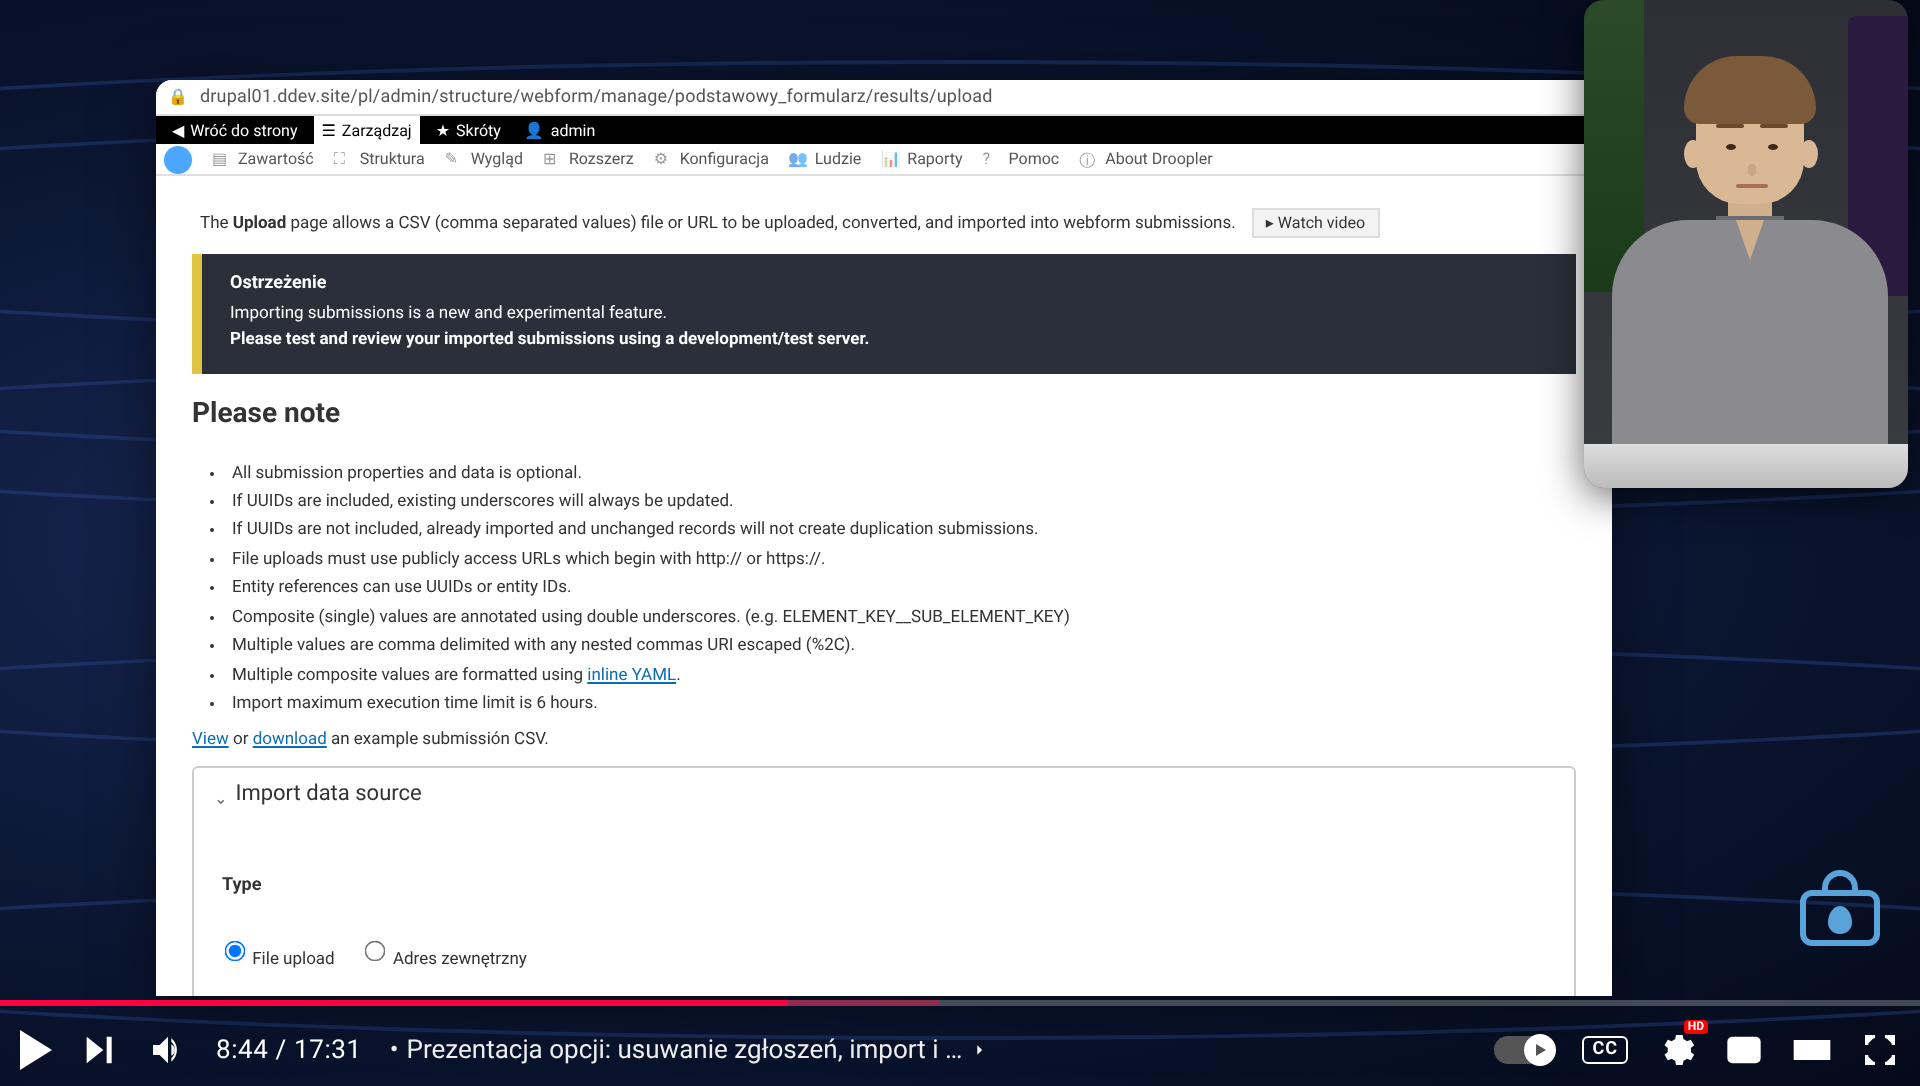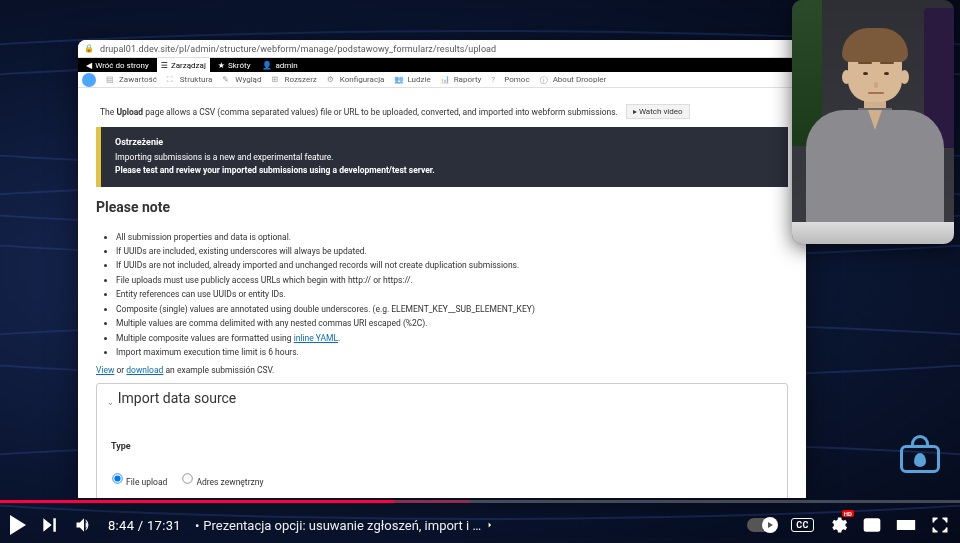--- a/index.html
+++ b/index.html
@@ -24,21 +24,21 @@
 .watch{background:#f3f3f3;padding:2px 6px;font-size:8px;color:#333;border:1px solid #ddd}
 .warn{background:#2b2f3a;color:#fff;margin:6px 0 12px 0;padding:10px 14px;border-left:5px solid #e0c341}
 .warn h4{font-size:9px;font-weight:700;margin-bottom:4px}
 .warn p{font-size:8.5px;line-height:1.5}
 .note h5{font-size:14px;margin:4px 0 15px 0}
 .note ul{padding-left:20px;font-size:8.5px;line-height:1.7;color:#333}
 .note a{color:#0b6db7;text-decoration:underline}
 .viewline{font-size:8.5px;margin:6px 0;color:#333}
 .viewline a{color:#0b6db7;text-decoration:underline}
 .details{border:1px solid #ccc;border-radius:3px;margin-top:8px}
-.details summary{padding:6px 10px;font-size:14px;cursor:pointer;list-style:none;display:flex;align-items:flex-end;gap:4px}
+.details summary{padding:6px 10px;font-size:11px;cursor:pointer;list-style:none;display:flex;align-items:flex-end;gap:4px}
 .details summary::before{content:"⌃";transform:rotate(180deg);display:inline-block;font-size:8px;color:#666}
 .details .body{padding:8px 14px 20px 14px}
 .details .body b{font-size:9px;display:block;margin:21px 0}
 .radio-row{display:flex;gap:14px;align-items:center;font-size:8.5px;margin:4px 0 8px 0}
 .radio-row input{transform:scale(.8)}
 .req{color:#b00;margin-left:2px}
 .filebtn{display:inline-flex;border:1px solid #aaa;font-size:8px;overflow:hidden;margin-top:20px}
 .filebtn span{padding:3px 6px}
 .filebtn .br{border-right:1px solid #aaa;background:#f4f4f4}
 .filebtn .nf{color:#666}

